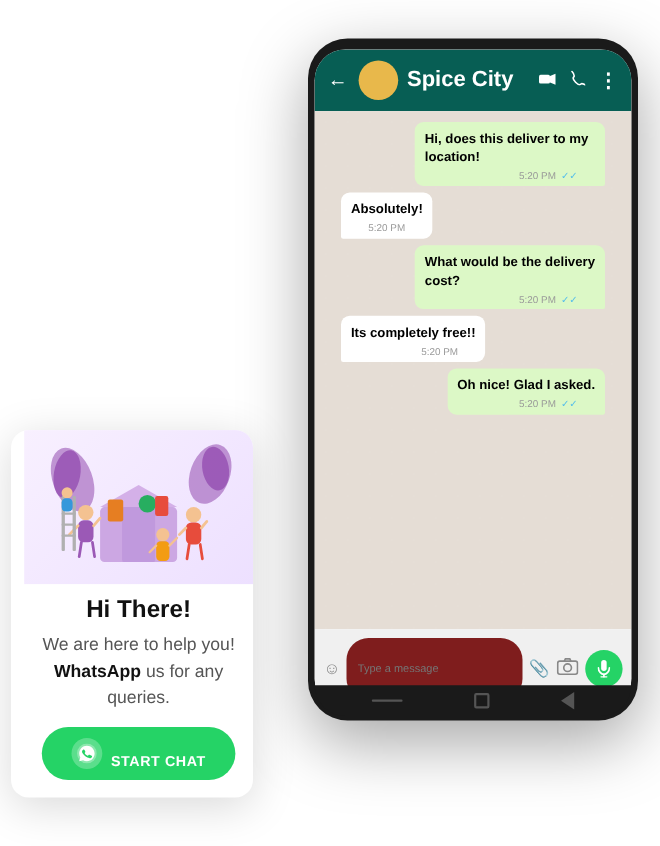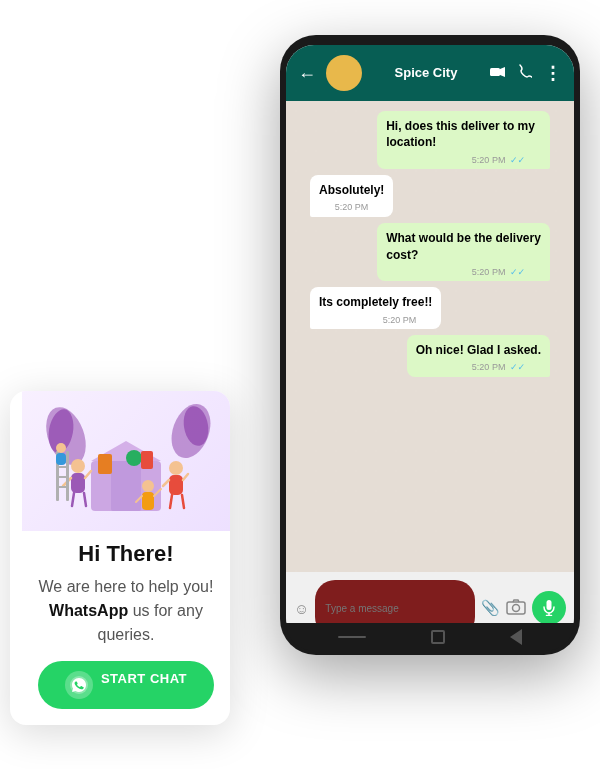--- a/index.html
+++ b/index.html
@@ -70,24 +70,23 @@
     .wa-avatar {
       width: 36px;
       height: 36px;
       border-radius: 50%;
       background: #e8b84b;
       flex-shrink: 0;
     }
 
     .wa-title {
       color: #fff;
-      font-size: 13px;
+      font-size: 20px;
       font-weight: 600;
       flex: 1;
-      text-align: center;
     }
 
     .wa-icons {
       display: flex;
       gap: 12px;
       align-items: center;
     }
 
     .wa-icon {
       color: #fff;
@@ -271,21 +270,21 @@
       line-height: 1.5;
       margin-bottom: 14px;
     }
 
     .widget-desc strong {
       color: #111;
     }
 
     .widget-btn {
       display: flex;
-      align-items: flex-start;
+      align-items: flex-end;
       justify-content: center;
       gap: 8px;
       background: #25d366;
       color: #fff;
       border-radius: 30px;
       padding: 10px 16px;
       font-size: 13px;
       font-weight: 800;
       letter-spacing: 0.5px;
       cursor: pointer;

